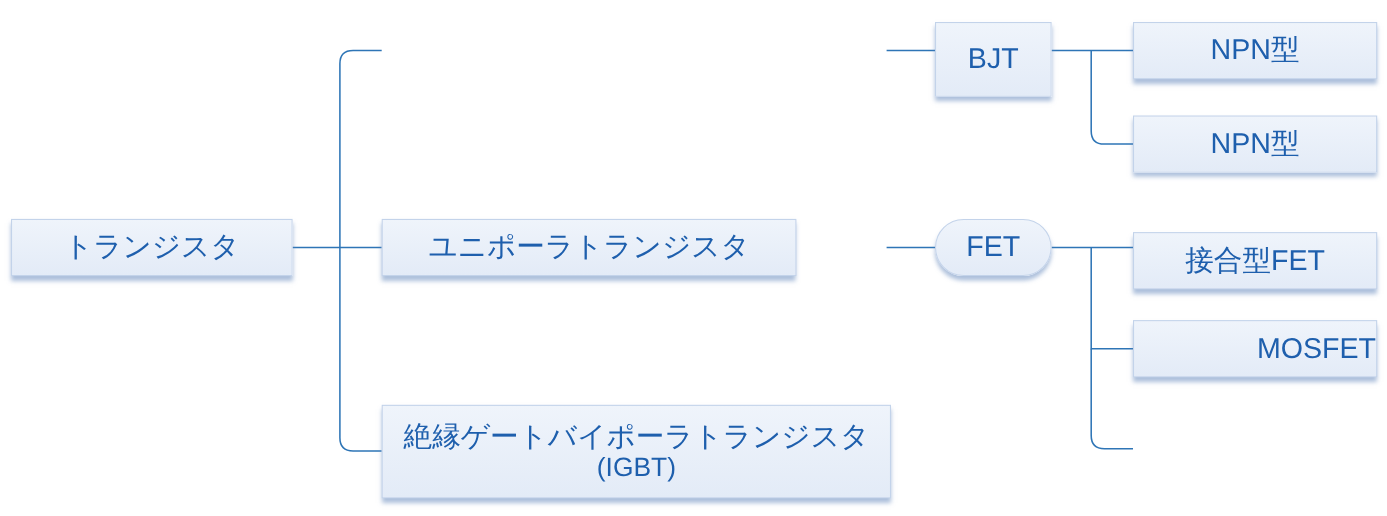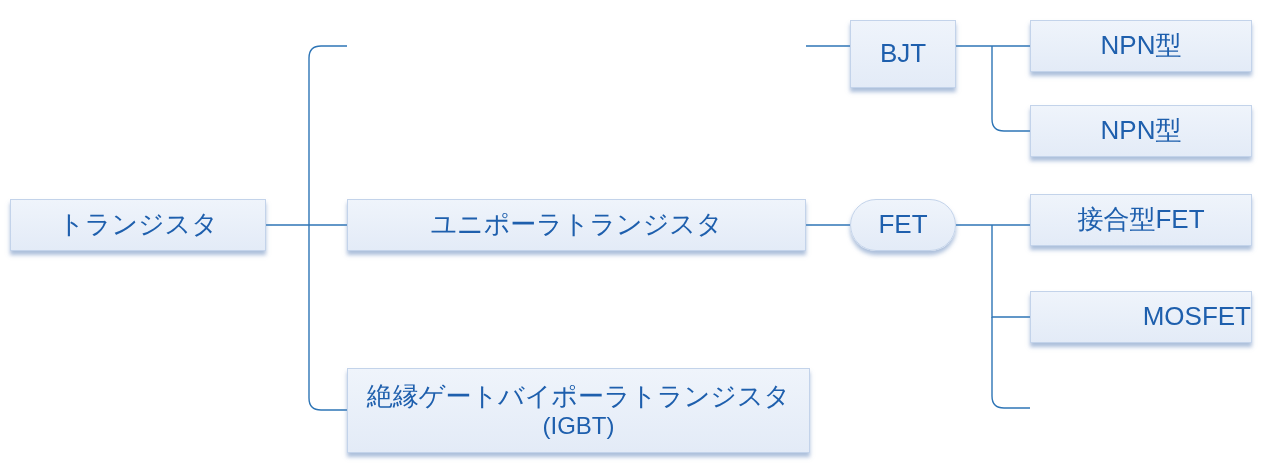--- a/index.html
+++ b/index.html
@@ -50,27 +50,27 @@
     line-height: 1.15;
     text-align: center;
     white-space: nowrap;
   }
   .node .sublabel {
     font-size: 24px;
   }
   
   .n-root      { left: 10px;   top: 199px; width: 256px; height: 52px; }
   .n-bipolar   { left: 347px;  top: 20px;  width: 459px; height: 52px; }
-  .n-unipolar  { left: 347px;  top: 199px; width: 459px; height: 52px; }
+  .n-unipolar  { left: 347px;  top: 199px; width: 377px; height: 52px; }
   .n-igbt      { left: 347px;  top: 368px; width: 463px; height: 85px; text-align: right; }
   .n-bjt       { left: 850px;  top: 20px;  width: 106px; height: 68px; }
   .n-fet       { left: 850px;  top: 199px; width: 106px; height: 52px; border-radius: 26px; }
   .n-npn       { left: 1030px; top: 20px;  width: 222px; height: 52px; }
   .n-pnp       { left: 1030px; top: 105px; width: 222px; height: 52px; }
-  .n-jfet      { left: 1030px; top: 194px; width: 222px; height: 52px; }
+  .n-jfet      { left: 1030px; top: 211px; width: 222px; height: 52px; }
   .n-mosfet    { left: 1030px; top: 291px; width: 222px; height: 52px; align-items: flex-end; }
   .n-gaas      { left: 1030px; top: 382px; width: 222px; height: 52px; }
 </style>
 </head>
 <body>
 
 <div class="canvas">
 
   <svg class="connectors" viewBox="0 0 1261 469" xmlns="http://www.w3.org/2000/svg" aria-hidden="true">
 

